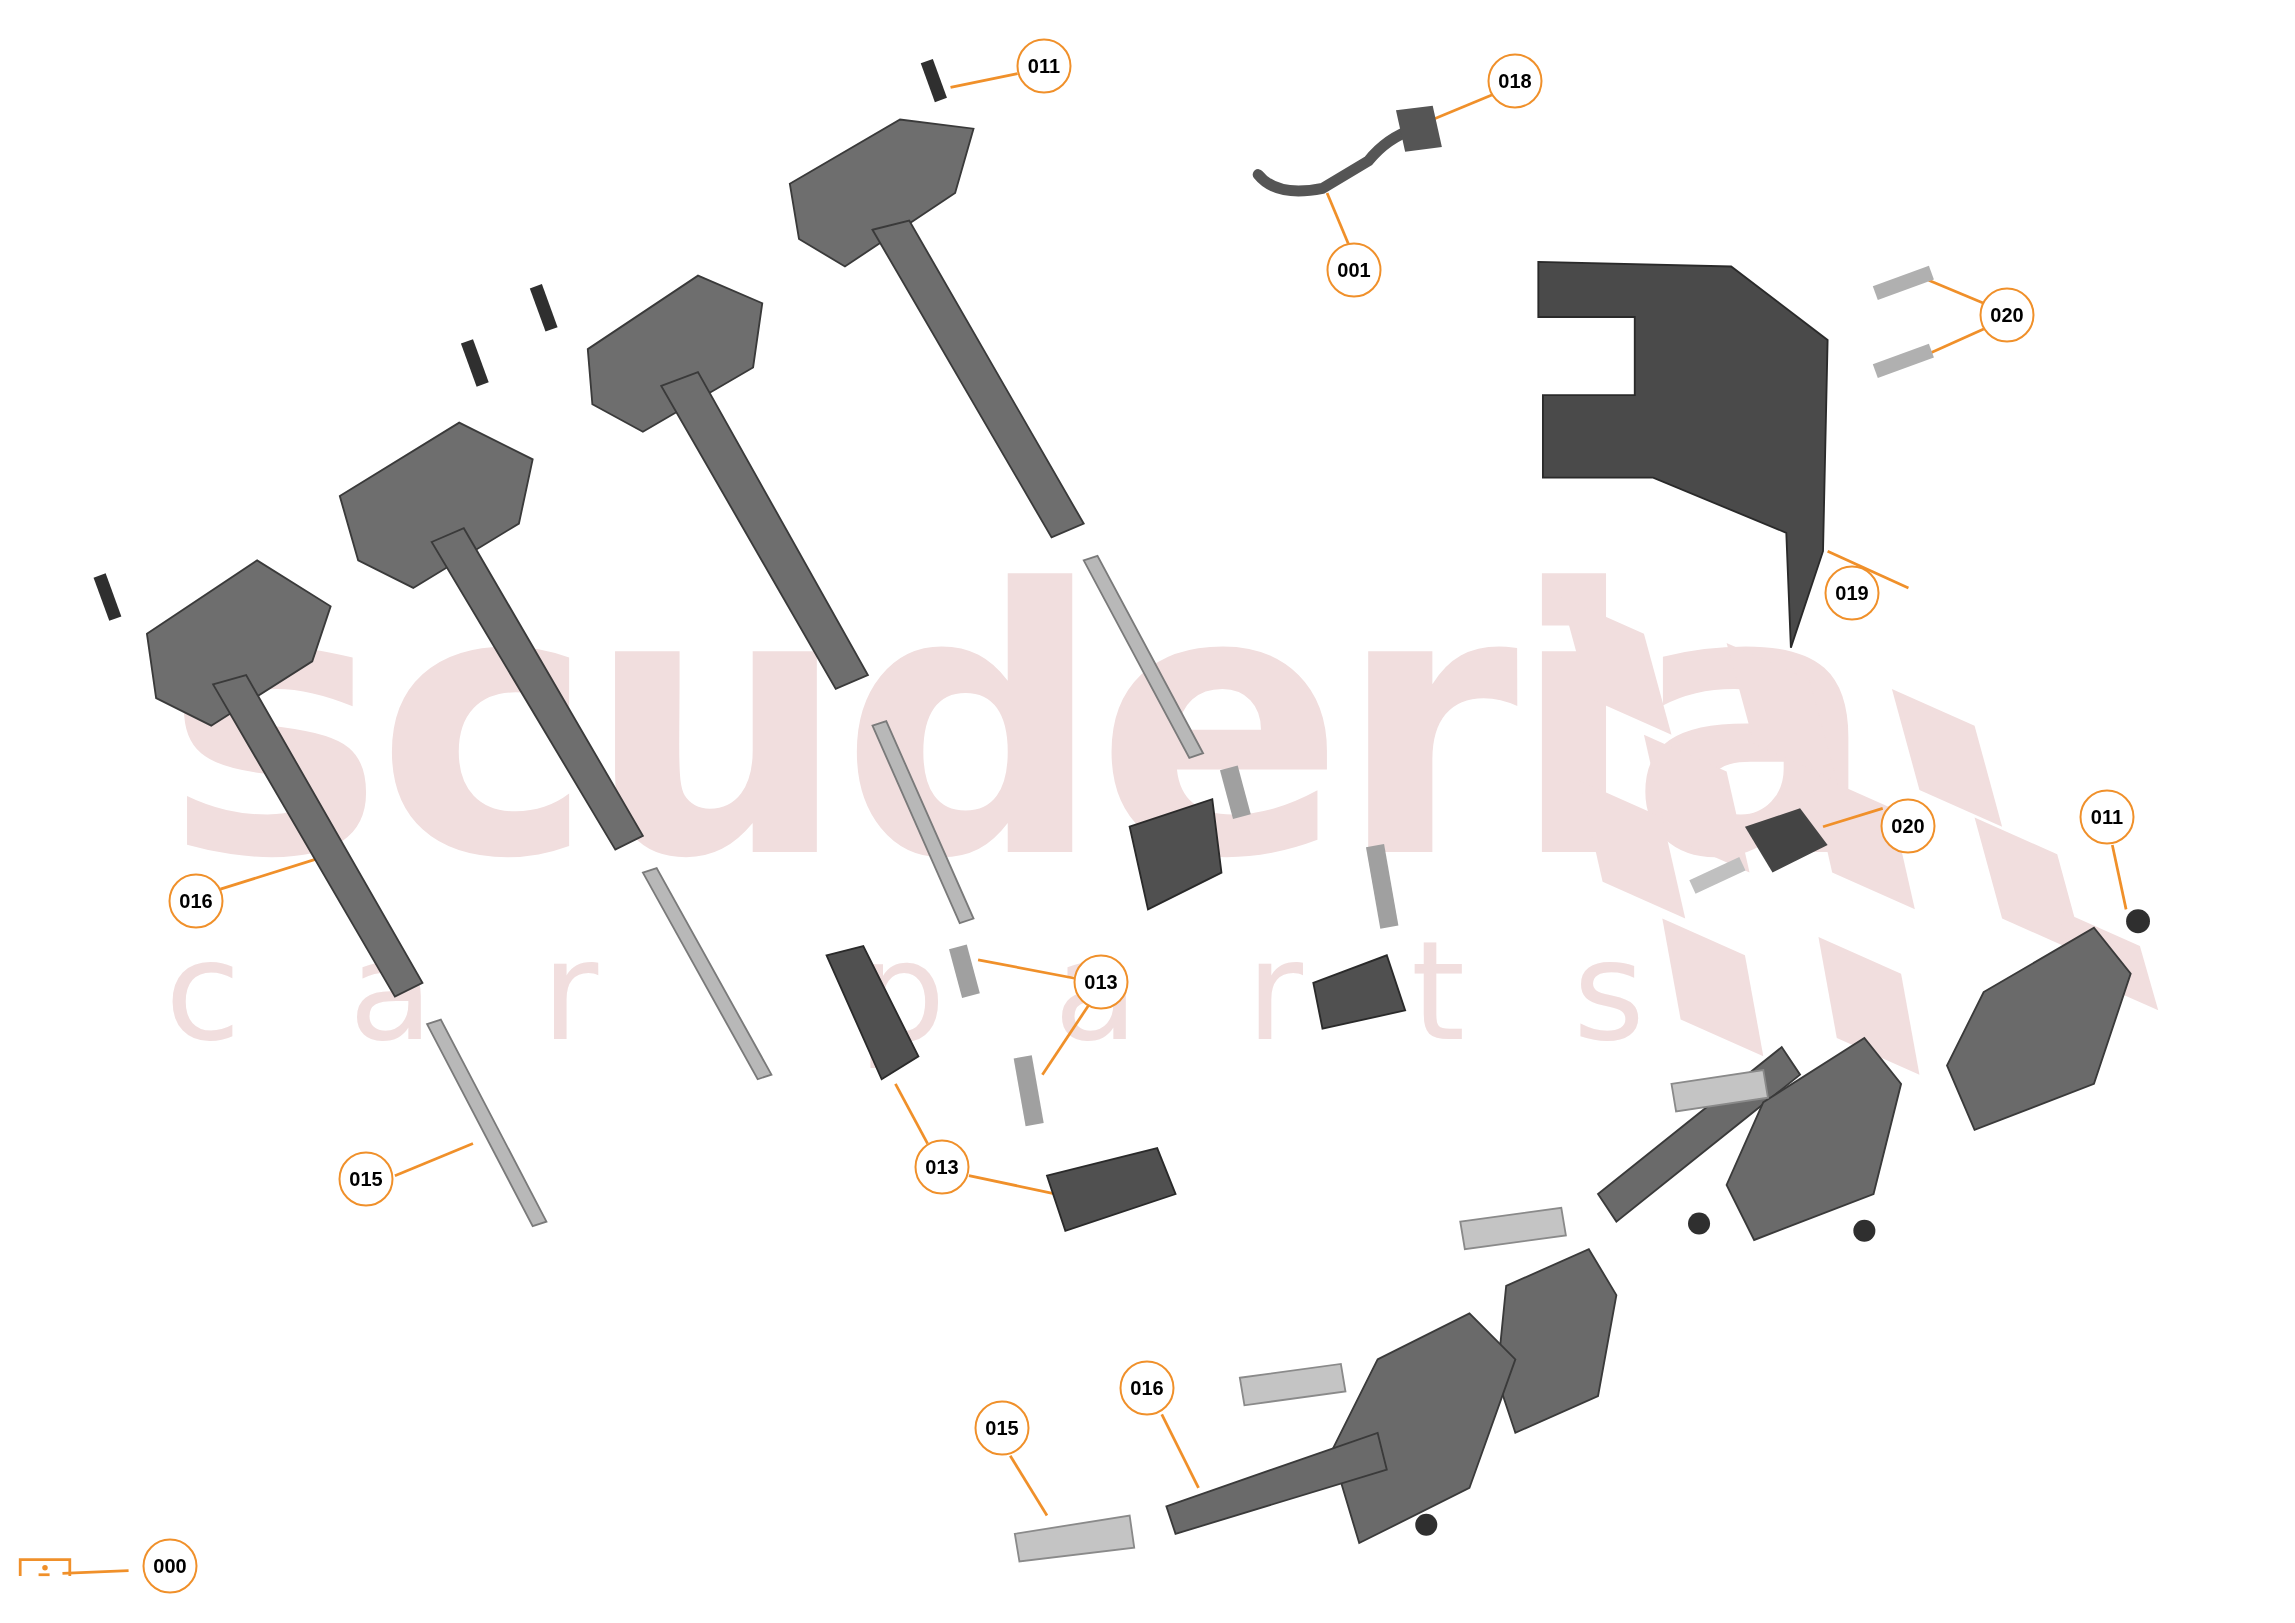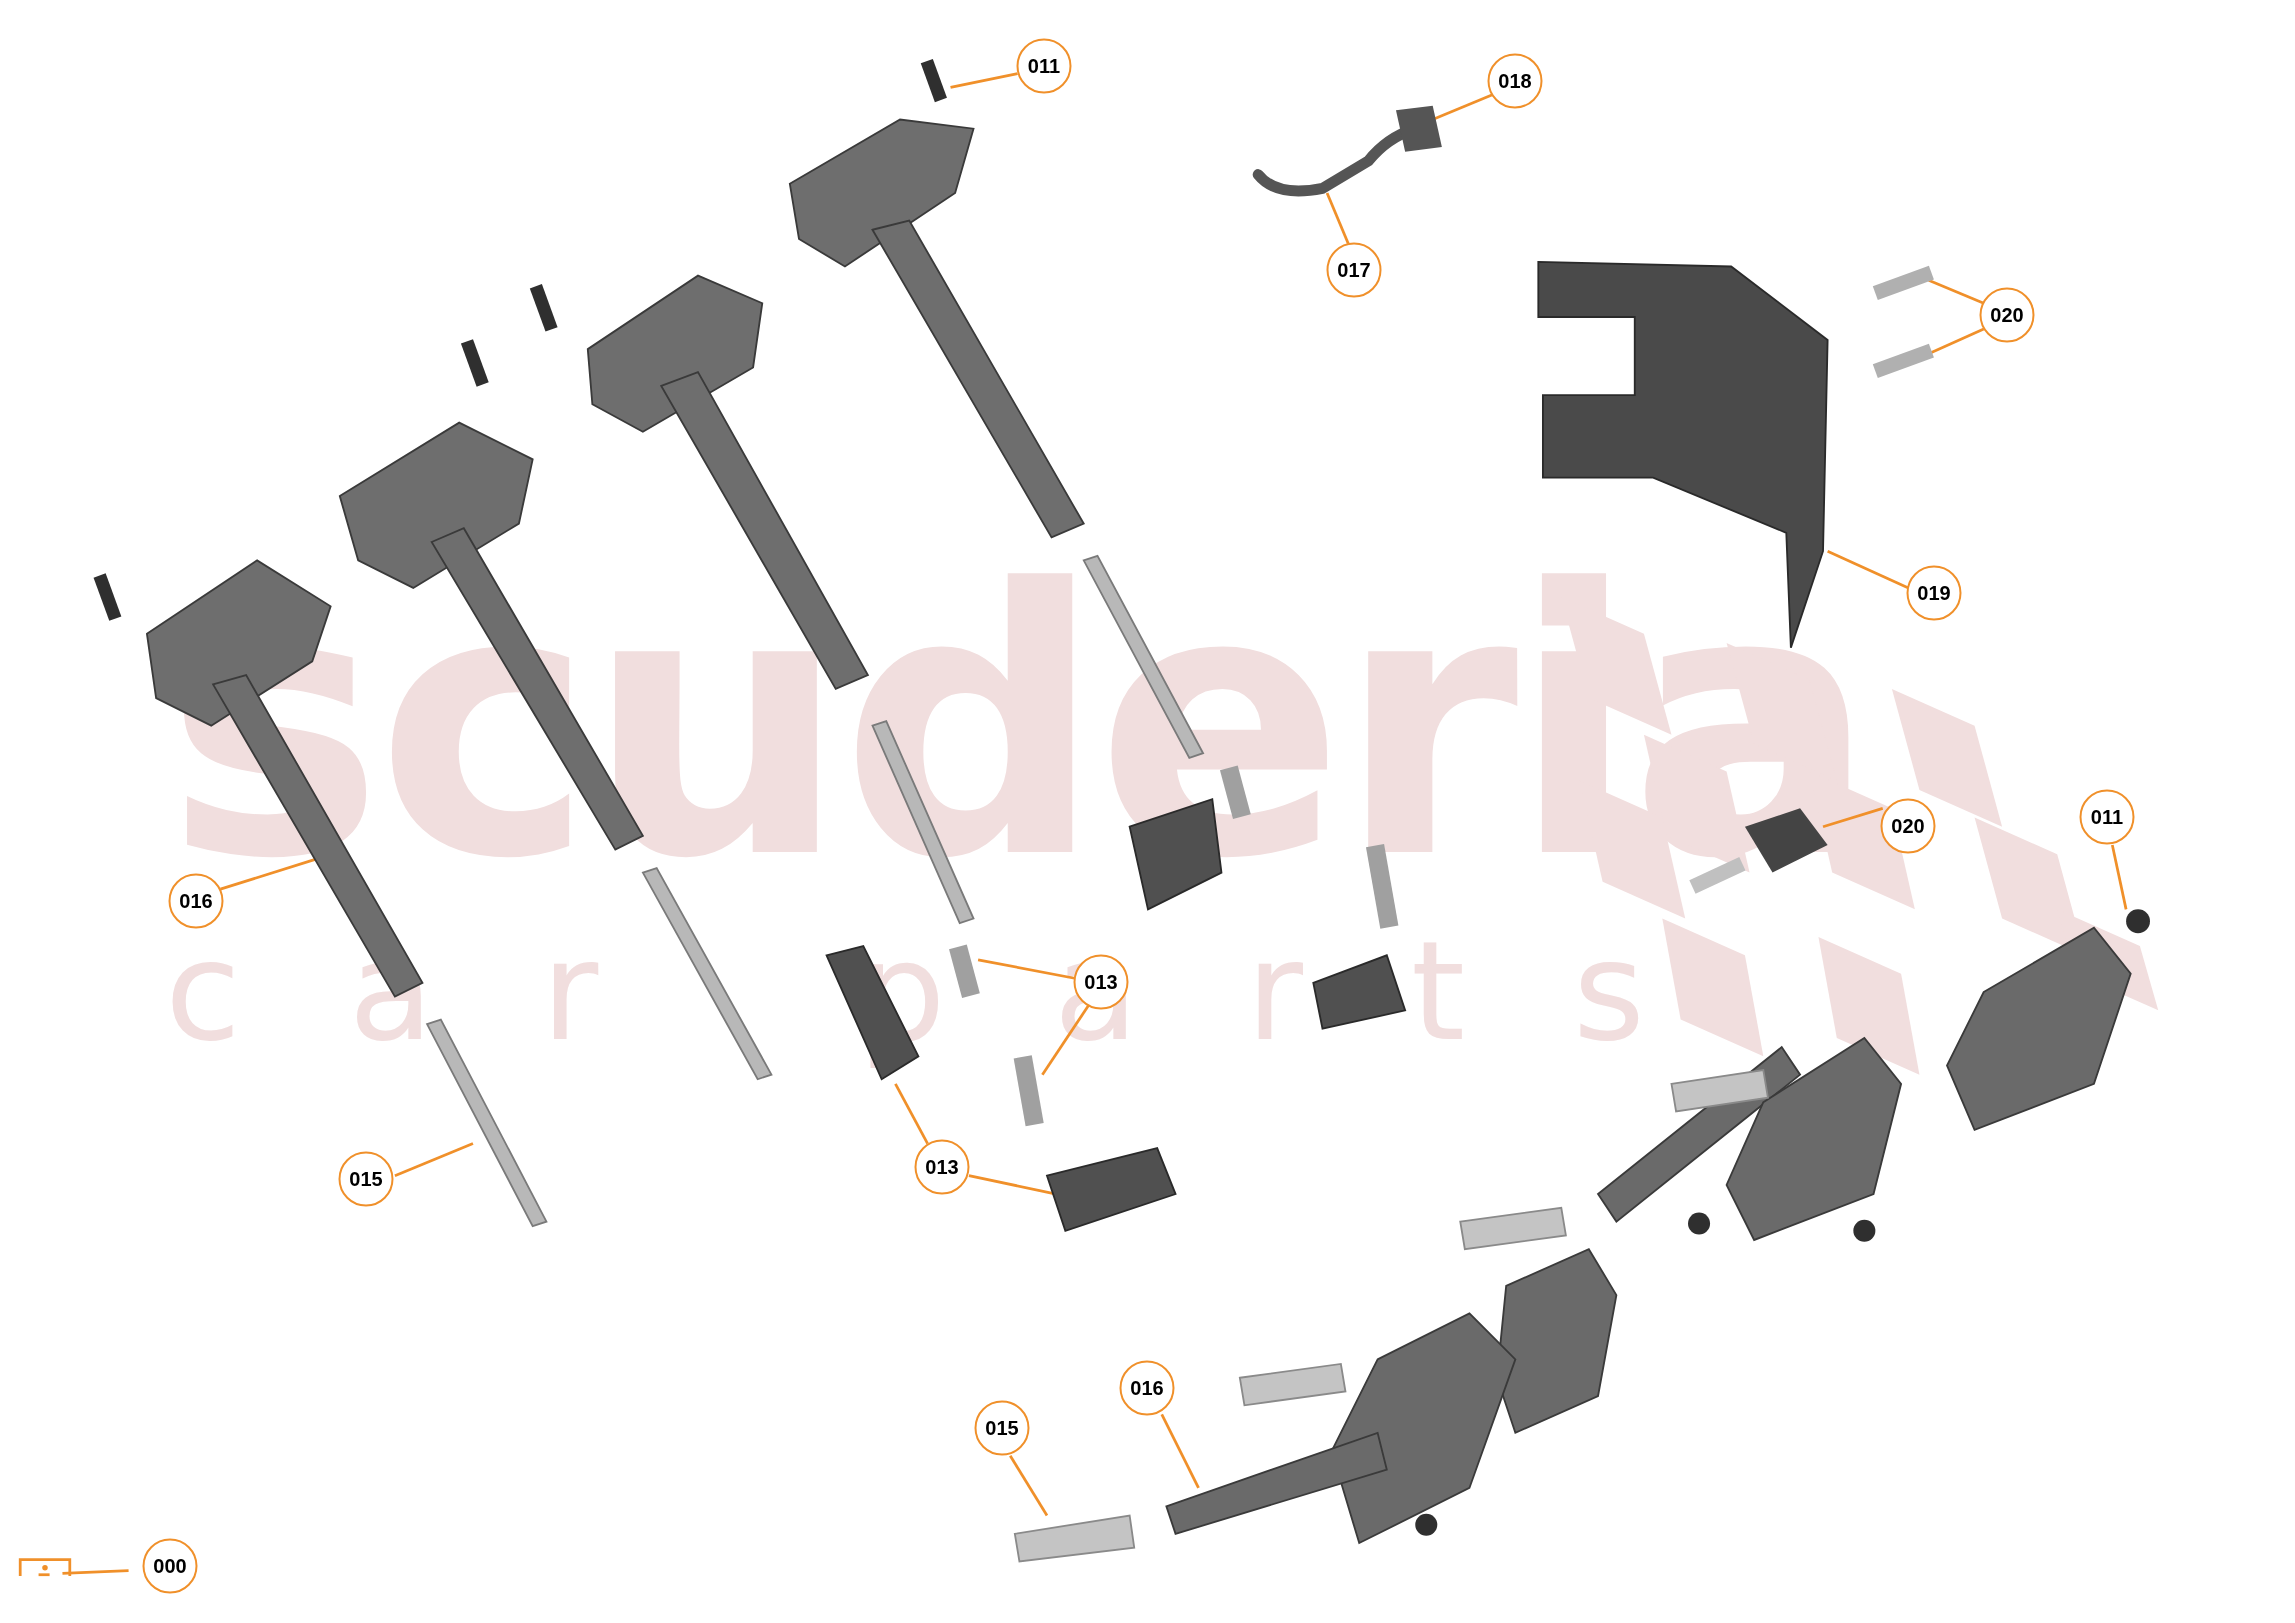--- a/index.html
+++ b/index.html
@@ -130,23 +130,23 @@
   <g fill="#2f2f2f">
     <circle cx="2328" cy="1003" r="13"></circle>
     <circle cx="1850" cy="1332" r="12"></circle>
     <circle cx="2030" cy="1340" r="12"></circle>
     <circle cx="1553" cy="1660" r="12"></circle>
   </g>
 </svg>
 
 <div class="callout" style="left:1045px;top:67px">011</div>
 <div class="callout" style="left:1516px;top:82px">018</div>
-<div class="callout" style="left:1355px;top:271px">017</div>
+<div class="callout" style="left:1355px;top:271px">001</div>
 <div class="callout" style="left:2008px;top:316px">020</div>
-<div class="callout" style="left:1935px;top:594px">019</div>
+<div class="callout" style="left:1853px;top:594px">019</div>
 <div class="callout" style="left:1909px;top:827px">020</div>
 <div class="callout" style="left:2108px;top:818px">011</div>
 <div class="callout" style="left:197px;top:902px">016</div>
 <div class="callout" style="left:1102px;top:983px">013</div>
 <div class="callout" style="left:943px;top:1168px">013</div>
 <div class="callout" style="left:367px;top:1180px">015</div>
 <div class="callout" style="left:1148px;top:1389px">016</div>
 <div class="callout" style="left:1003px;top:1429px">015</div>
 <div class="callout" style="left:171px;top:1567px">000</div>
 

